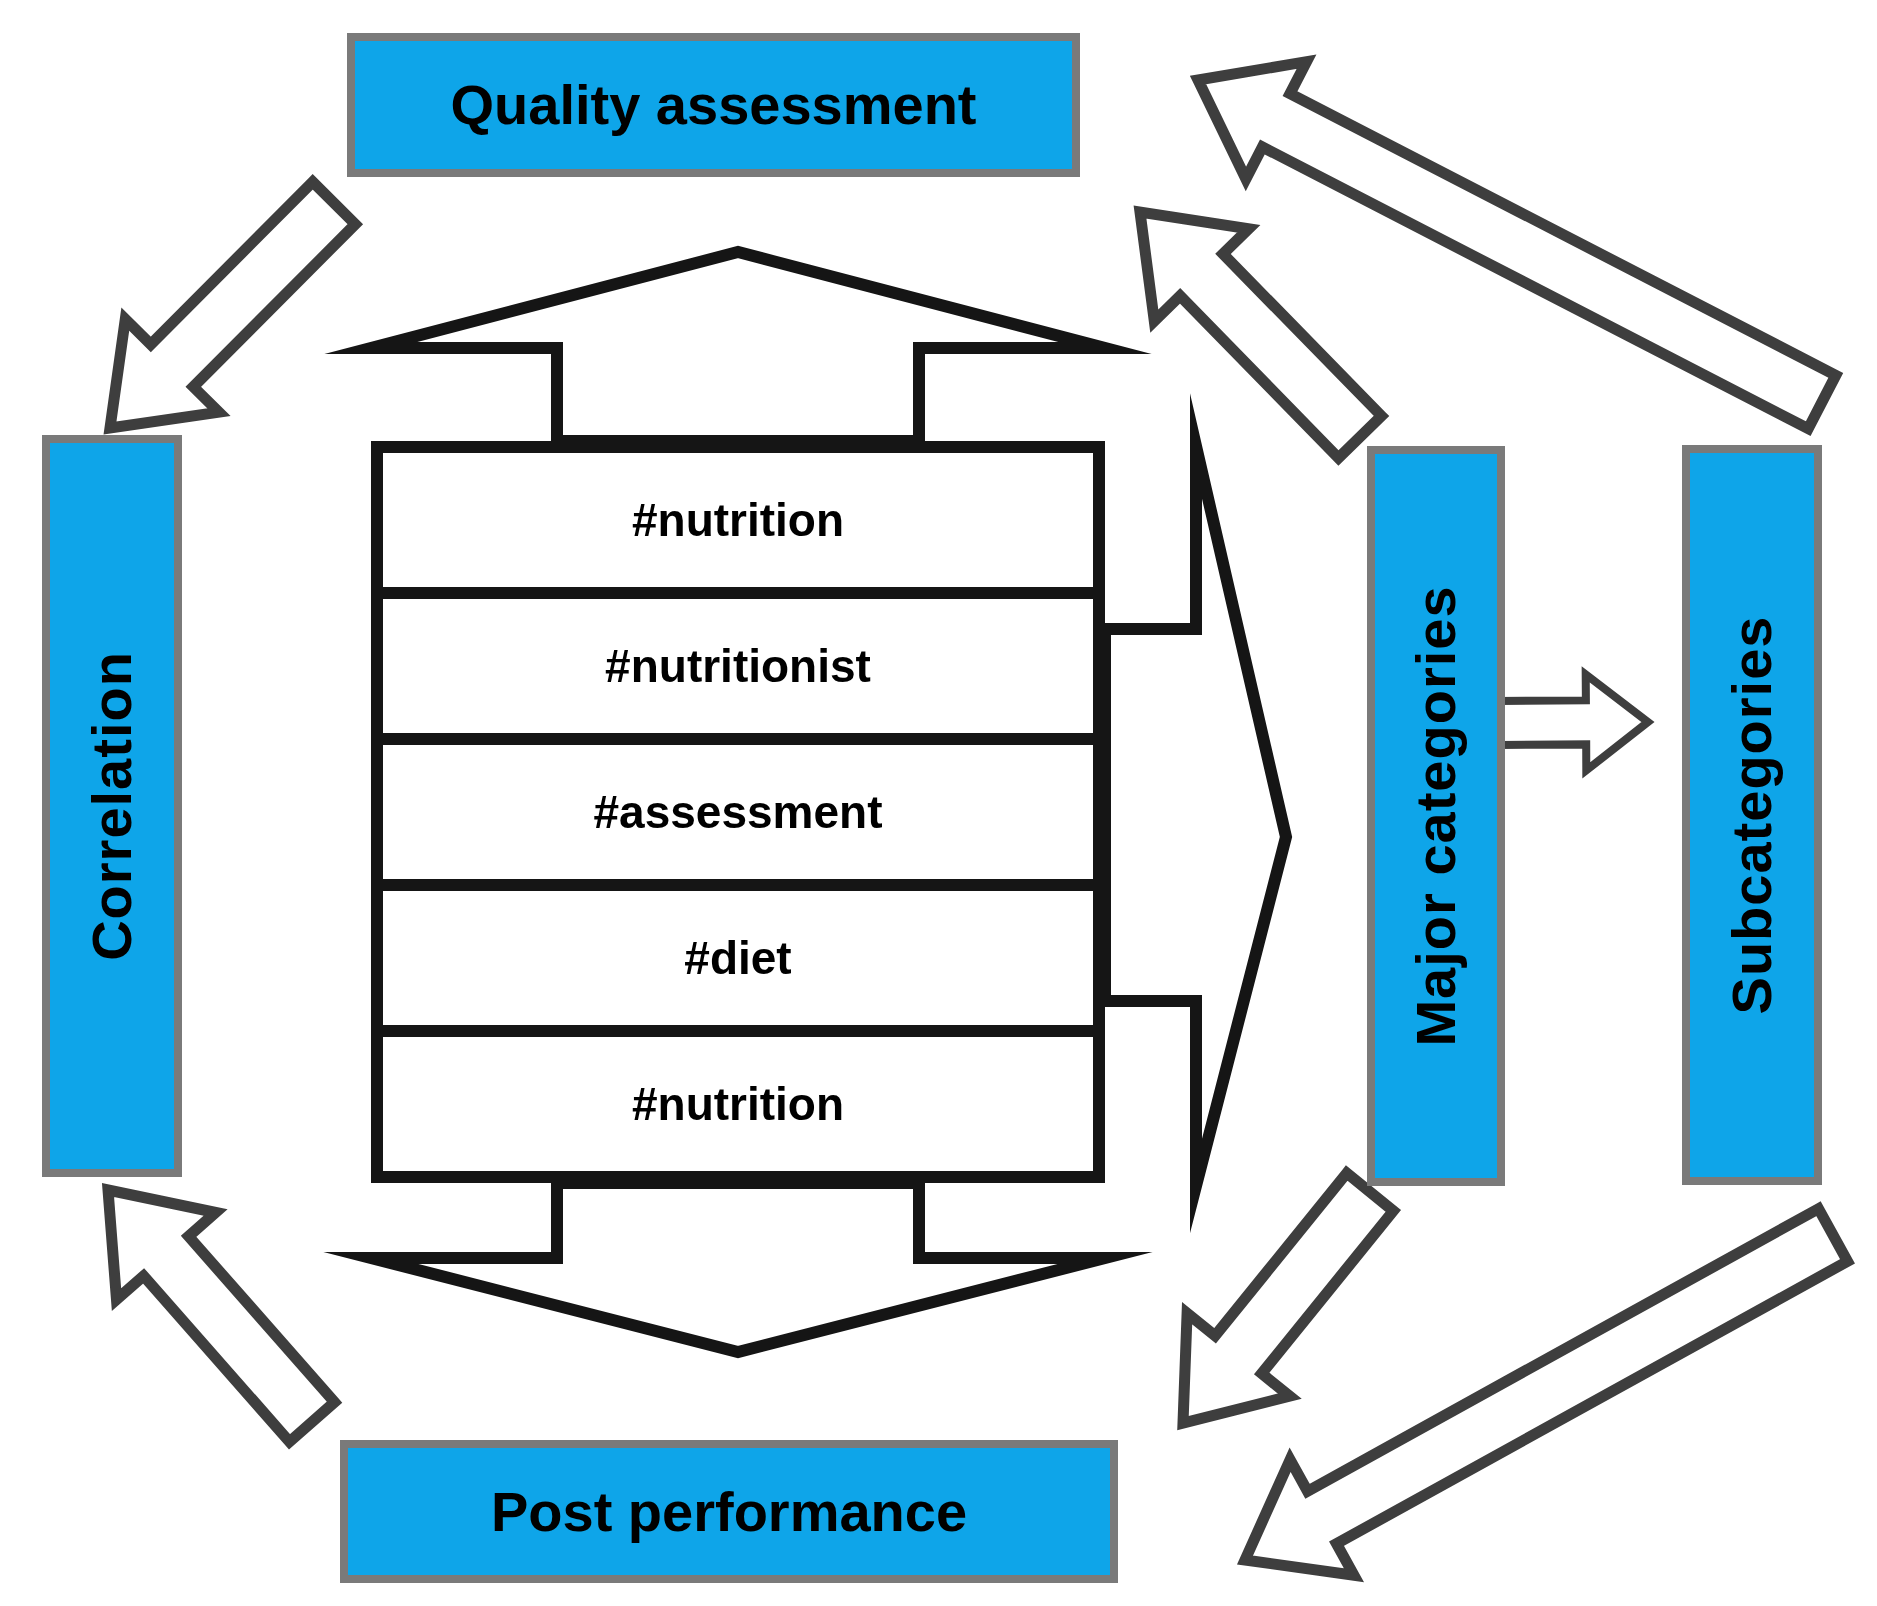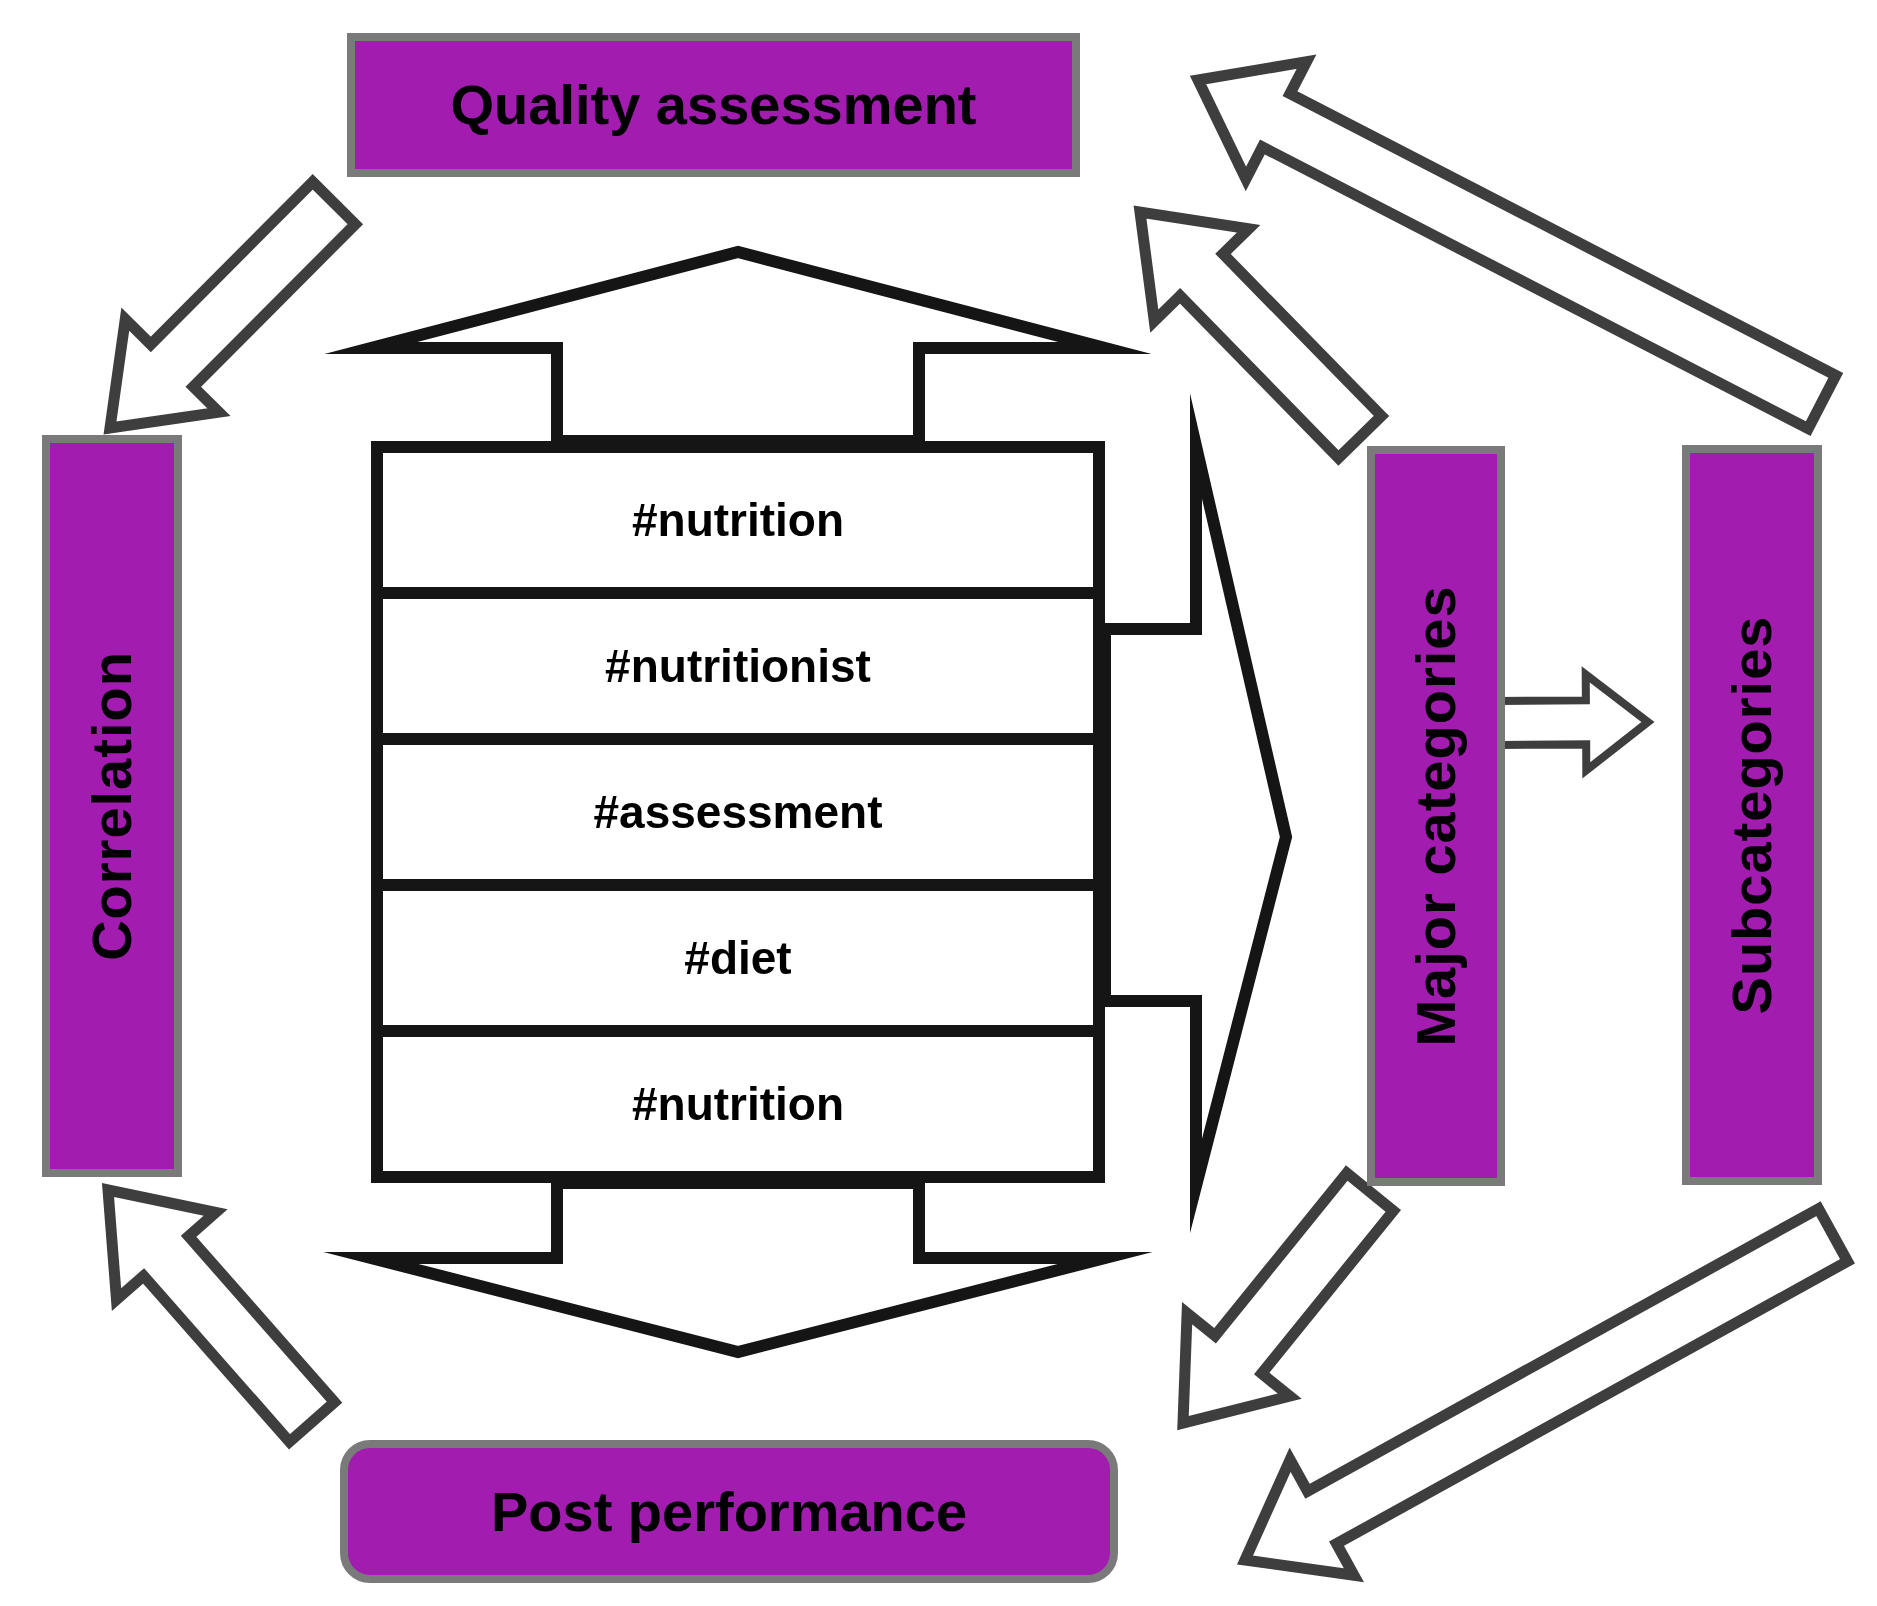--- a/index.html
+++ b/index.html
@@ -17,40 +17,40 @@
     width:1877px;height:1606px;
     background:var(--bg);
     overflow:hidden;
   }
   .arrow-layer{
     position:absolute;left:0;top:0;width:1877px;height:1606px;
     z-index:1;
   }
   .gbox{
     position:absolute;
-    background:#a21caf;
+    background:#0ea5e9;
     border:8px solid var(--box-border);
     z-index:2;
   }
   .gbox .hlabel{
     position:absolute;left:50%;top:50%;
     transform:translate(-50%,-50%);
     font-weight:bold;font-size:56px;line-height:1;
     white-space:nowrap;color:var(--text);
   }
   .gbox .vlabel{
     position:absolute;left:50%;top:50%;
     transform:translate(-50%,-50%) rotate(-90deg);
     font-weight:bold;font-size:56px;line-height:1;
     white-space:nowrap;color:var(--text);
     letter-spacing:1px;
   }
   .box-qa{left:347px;top:33px;width:733px;height:144px;}
   .box-correlation{left:42px;top:435px;width:140px;height:742px;}
-  .box-post{left:340px;top:1440px;width:778px;height:143px;border-radius:30px;}
+  .box-post{left:340px;top:1440px;width:778px;height:143px;}
   .box-major{left:1367px;top:446px;width:138px;height:740px;}
   .box-sub{left:1682px;top:445px;width:140px;height:740px;}
   .stack{
     position:absolute;left:371px;top:441px;width:734px;height:742px;
     border:12px solid var(--ink);
     background:#ffffff;
     display:flex;flex-direction:column;
     z-index:2;
   }
   .stack .row{

